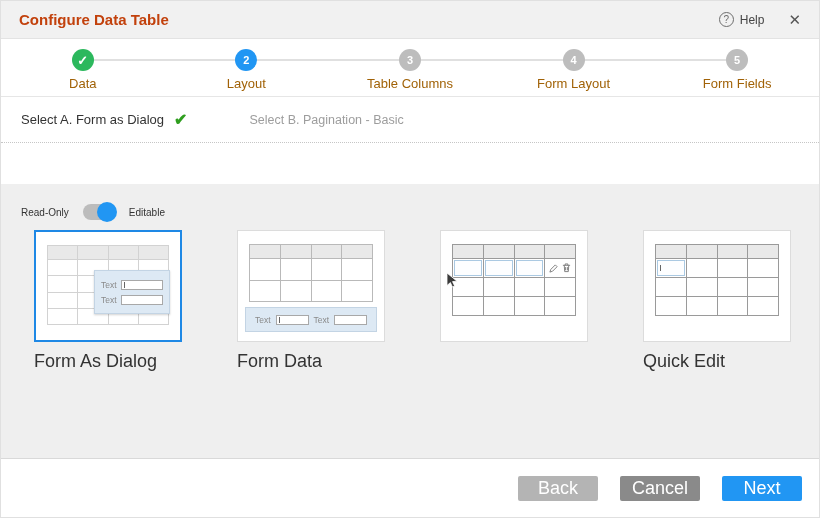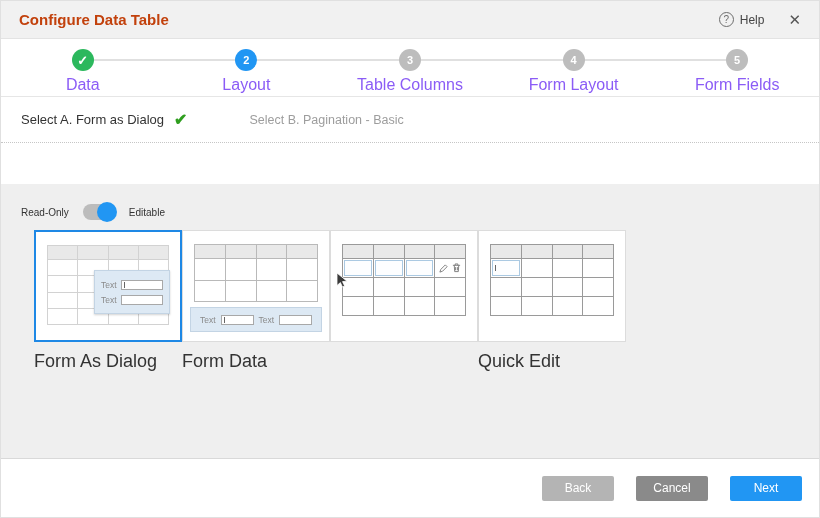--- a/index.html
+++ b/index.html
@@ -26,40 +26,40 @@
 
   
   .stepper{height:58px;border-bottom:1px solid #e6e6e6;position:relative;background:#fff;}
   .step-line{position:absolute;left:10%;right:10%;top:20px;height:2px;background:#e0e0e0;}
   .steps{display:flex;height:100%;position:relative;}
   .step{flex:1;display:flex;flex-direction:column;align-items:center;padding-top:10px;cursor:pointer;}
   .circ{width:22px;height:22px;border-radius:50%;display:flex;align-items:center;justify-content:center;color:#fff;font-size:11px;font-weight:700;z-index:1;}
   .step.done .circ{background:var(--done);font-size:13px;}
   .step.active .circ{background:var(--accent);}
   .step.pending .circ{background:var(--pending);}
-  .step-label{margin-top:5px;font-size:16px;color:#8b5cf6;}
+  .step-label{margin-top:5px;font-size:13px;color:#a16207;}
 
   
   .instruction{height:38px;display:flex;align-items:center;padding:0 20px;font-size:12px;color:#8e8e8e;border-bottom:1px solid #ebebeb;background:#fff;}
 
   
   .selrow{height:46px;display:flex;align-items:center;padding:0 20px;border-bottom:1px dotted #c6c6c6;background:#fff;}
   .sel-primary{font-size:13px;font-weight:400;color:#333;}
   .sel-check{color:var(--check);font-size:16px;font-weight:700;margin-left:10px;}
   .sel-secondary{font-size:12.5px;color:#9d9d9d;margin-left:62px;}
 
   
   .grayband{position:absolute;left:0;top:183px;right:0;bottom:59px;background:#efefef;}
   .toggle-row{display:flex;align-items:center;padding:14px 20px 0 20px;height:42px;}
   .tog-label{font-size:10px;color:#333;}
   .switch{width:32px;height:16px;background:#bcbcbc;border-radius:8px;position:relative;margin:0 14px;cursor:pointer;}
   .knob{position:absolute;right:-2px;top:-2px;width:20px;height:20px;border-radius:50%;background:var(--accent);}
 
   
-  .cards{display:flex;padding:4px 0 0 33px;}
+  .cards{display:flex;padding:4px 0 0 33px;gap:55px;}
   .card-wrap{width:148px;}
   .card{width:148px;height:112px;background:#fff;border:1px solid #dcdcdc;position:relative;cursor:pointer;}
   .card.selected{border:2px solid var(--card-sel);}
   .card-label{text-align:left;margin-top:9px;font-size:18px;color:#333;}
 
   
   .mt{position:absolute;left:11px;right:11px;top:13px;background:#fff;border:1px solid var(--g);display:flex;flex-direction:column;}
   .r{display:flex;border-top:1px solid var(--g);flex:1;}
   .r:first-child{border-top:none;flex:none;height:13px;background:#e9e9e9;}
   .c{flex:1;border-left:1px solid var(--g);position:relative;}
@@ -79,21 +79,21 @@
   .fstrip{position:absolute;left:7px;right:7px;bottom:9px;height:25px;background:#dde9f4;border:1px solid #c3d4e4;display:flex;align-items:center;justify-content:center;gap:5px;padding:0 4px;z-index:2;}
   .fstrip .finput{flex:none;width:33px;}
 
   
   .cell-input{position:absolute;inset:1px;background:#fdfeff;border:1px solid #aac9e2;display:flex;align-items:center;}
   .icon-cell{display:flex;align-items:center;justify-content:center;gap:4px;}
   .cursor-svg{position:absolute;left:5px;top:41px;z-index:3;}
 
   
   .footer{position:absolute;left:0;right:0;bottom:0;height:59px;background:#fff;border-top:1px solid #d9d9d9;display:flex;align-items:center;justify-content:flex-end;padding-right:17px;gap:22px;}
-  .btn{width:72px;height:25px;border:none;border-radius:2px;color:#fff;font-size:12px;font-family:"Liberation Sans",sans-serif;cursor:pointer;}
+  .btn{width:80px;height:25px;border:none;border-radius:2px;color:#fff;font-size:18px;font-family:"Liberation Sans",sans-serif;cursor:pointer;}
   .btn-back{background:var(--back-gray);}
   .btn-cancel{background:var(--cancel-gray);}
   .btn-next{background:var(--accent);}
 </style>
 </head>
 <body>
 
 <div class="app">
 
   <div class="hdr">

